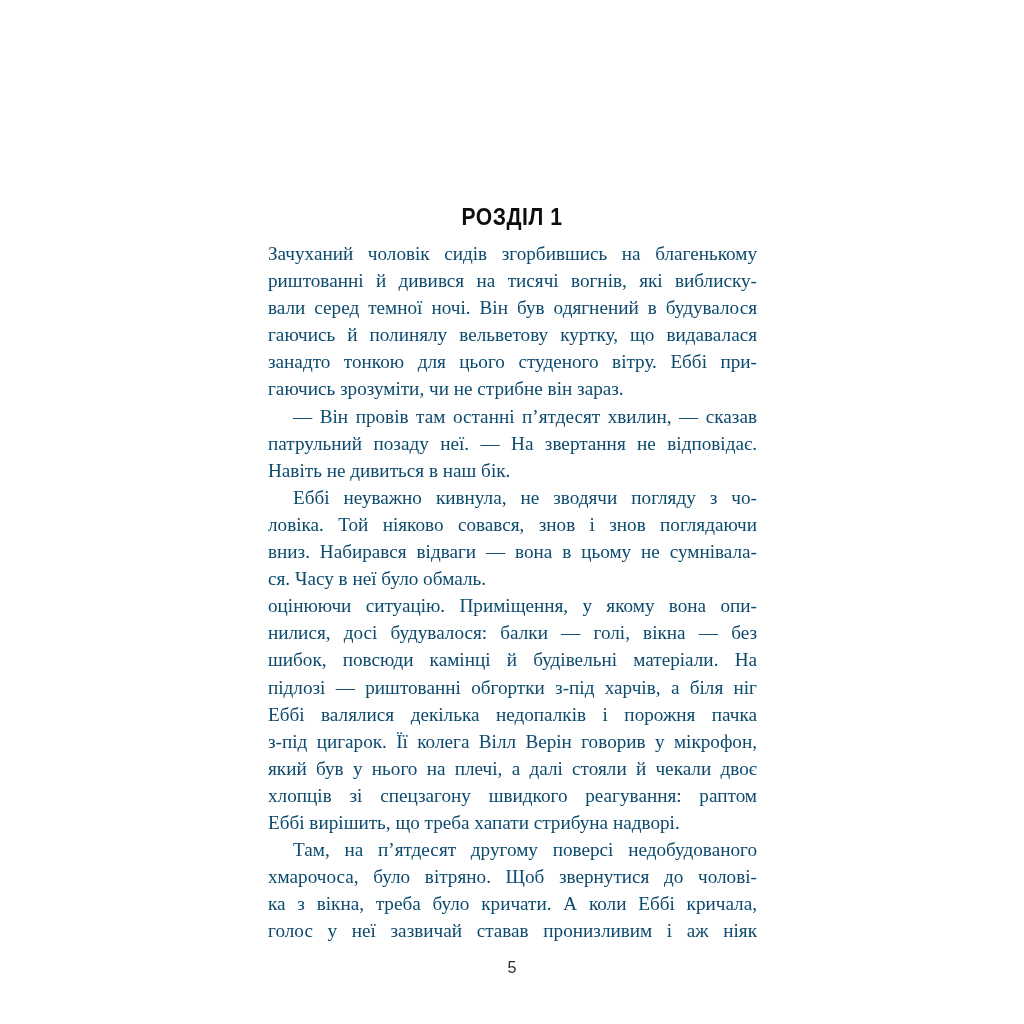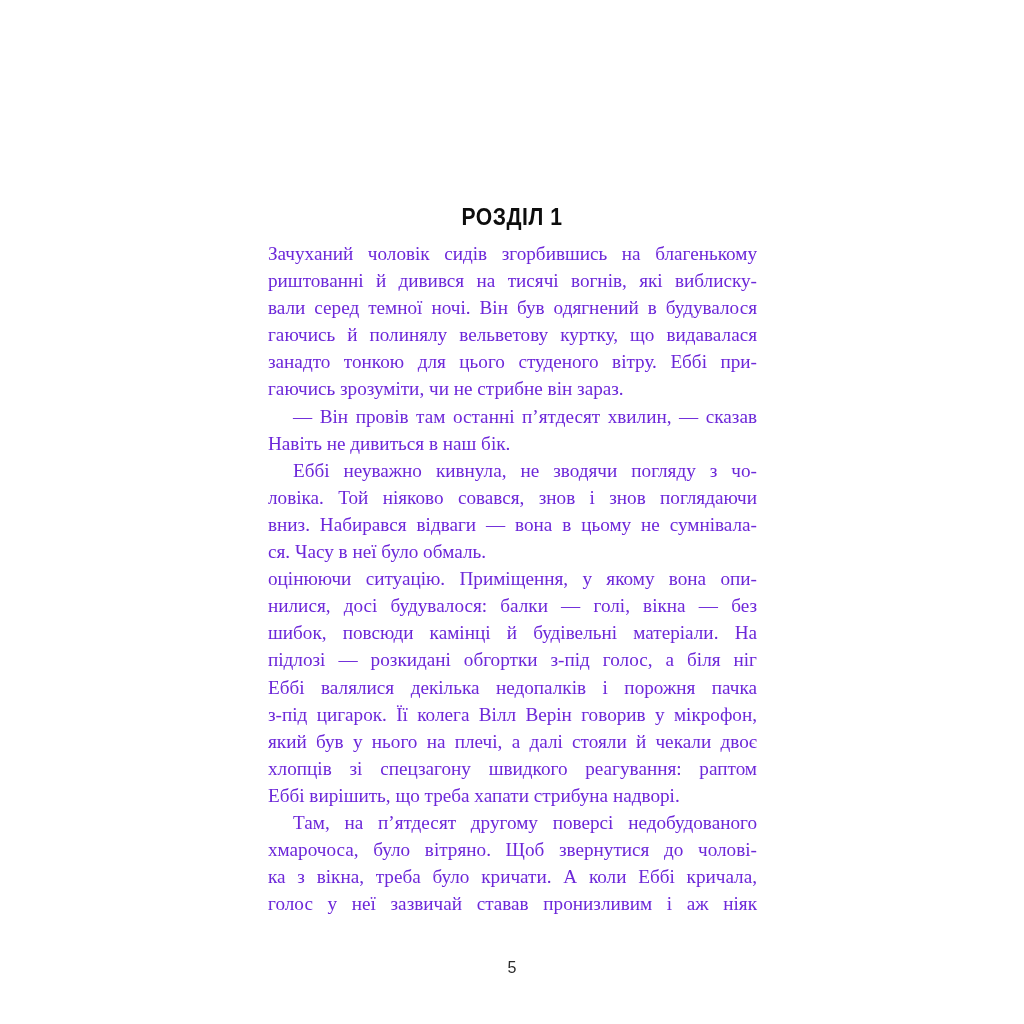--- a/index.html
+++ b/index.html
@@ -43,21 +43,21 @@
   }
 
   
   #text-block {
     position: absolute;
     left: 268px;
     top: 240px;
     width: 489px;
     font-size: 19.2px;
     line-height: 27.1px;
-    color: #6d28d9;
+    color: #0c4a6e;
   }
 
   .para {
     margin: 0;
     padding: 0;
     text-align: justify;
     text-justify: inter-word;
   }
 
   
@@ -100,35 +100,36 @@
       <span class="ln">Зачуханий чоловік сидів згорбившись на благенькому</span>
       <span class="ln">риштованні й дивився на тисячі вогнів, які виблиску-</span>
       <span class="ln">вали серед темної ночі. Він був одягнений в будувалося</span>
       <span class="ln">гаючись й полинялу вельветову куртку, що видавалася</span>
       <span class="ln">занадто тонкою для цього студеного вітру. Еббі при-</span>
       <span class="ln last">гаючись зрозуміти, чи не стрибне він зараз.</span>
     </p>
 
     <p class="para">
       <span class="ln indent">— Він провів там останні п’ятдесят хвилин, — сказав</span>
+      <span class="ln">патрульний позаду неї. — На звертання не відповідає.</span>
       <span class="ln last">Навіть не дивиться в наш бік.</span>
     </p>
 
     <p class="para">
       <span class="ln indent">Еббі неуважно кивнула, не зводячи погляду з чо-</span>
       <span class="ln">ловіка. Той ніяково совався, знов і знов поглядаючи</span>
       <span class="ln">вниз. Набирався відваги — вона в цьому не сумнівала-</span>
       <span class="ln last">ся. Часу в неї було обмаль.</span>
     </p>
 
     <p class="para">
       <span class="ln">оцінюючи ситуацію. Приміщення, у якому вона опи-</span>
       <span class="ln">нилися, досі будувалося: балки — голі, вікна — без</span>
       <span class="ln">шибок, повсюди камінці й будівельні матеріали. На</span>
-      <span class="ln">підлозі — розкидані обгортки з-під голос, а біля ніг</span>
+      <span class="ln">підлозі — риштованні обгортки з-під харчів, а біля ніг</span>
       <span class="ln">Еббі валялися декілька недопалків і порожня пачка</span>
       <span class="ln">з-під цигарок. Її колега Вілл Верін говорив у мікрофон,</span>
       <span class="ln">який був у нього на плечі, а далі стояли й чекали двоє</span>
       <span class="ln">хлопців зі спецзагону швидкого реагування: раптом</span>
       <span class="ln last">Еббі вирішить, що треба хапати стрибуна надворі.</span>
     </p>
 
     <p class="para">
       <span class="ln indent">Там, на п’ятдесят другому поверсі недобудованого</span>
       <span class="ln">хмарочоса, було вітряно. Щоб звернутися до чолові-</span>

